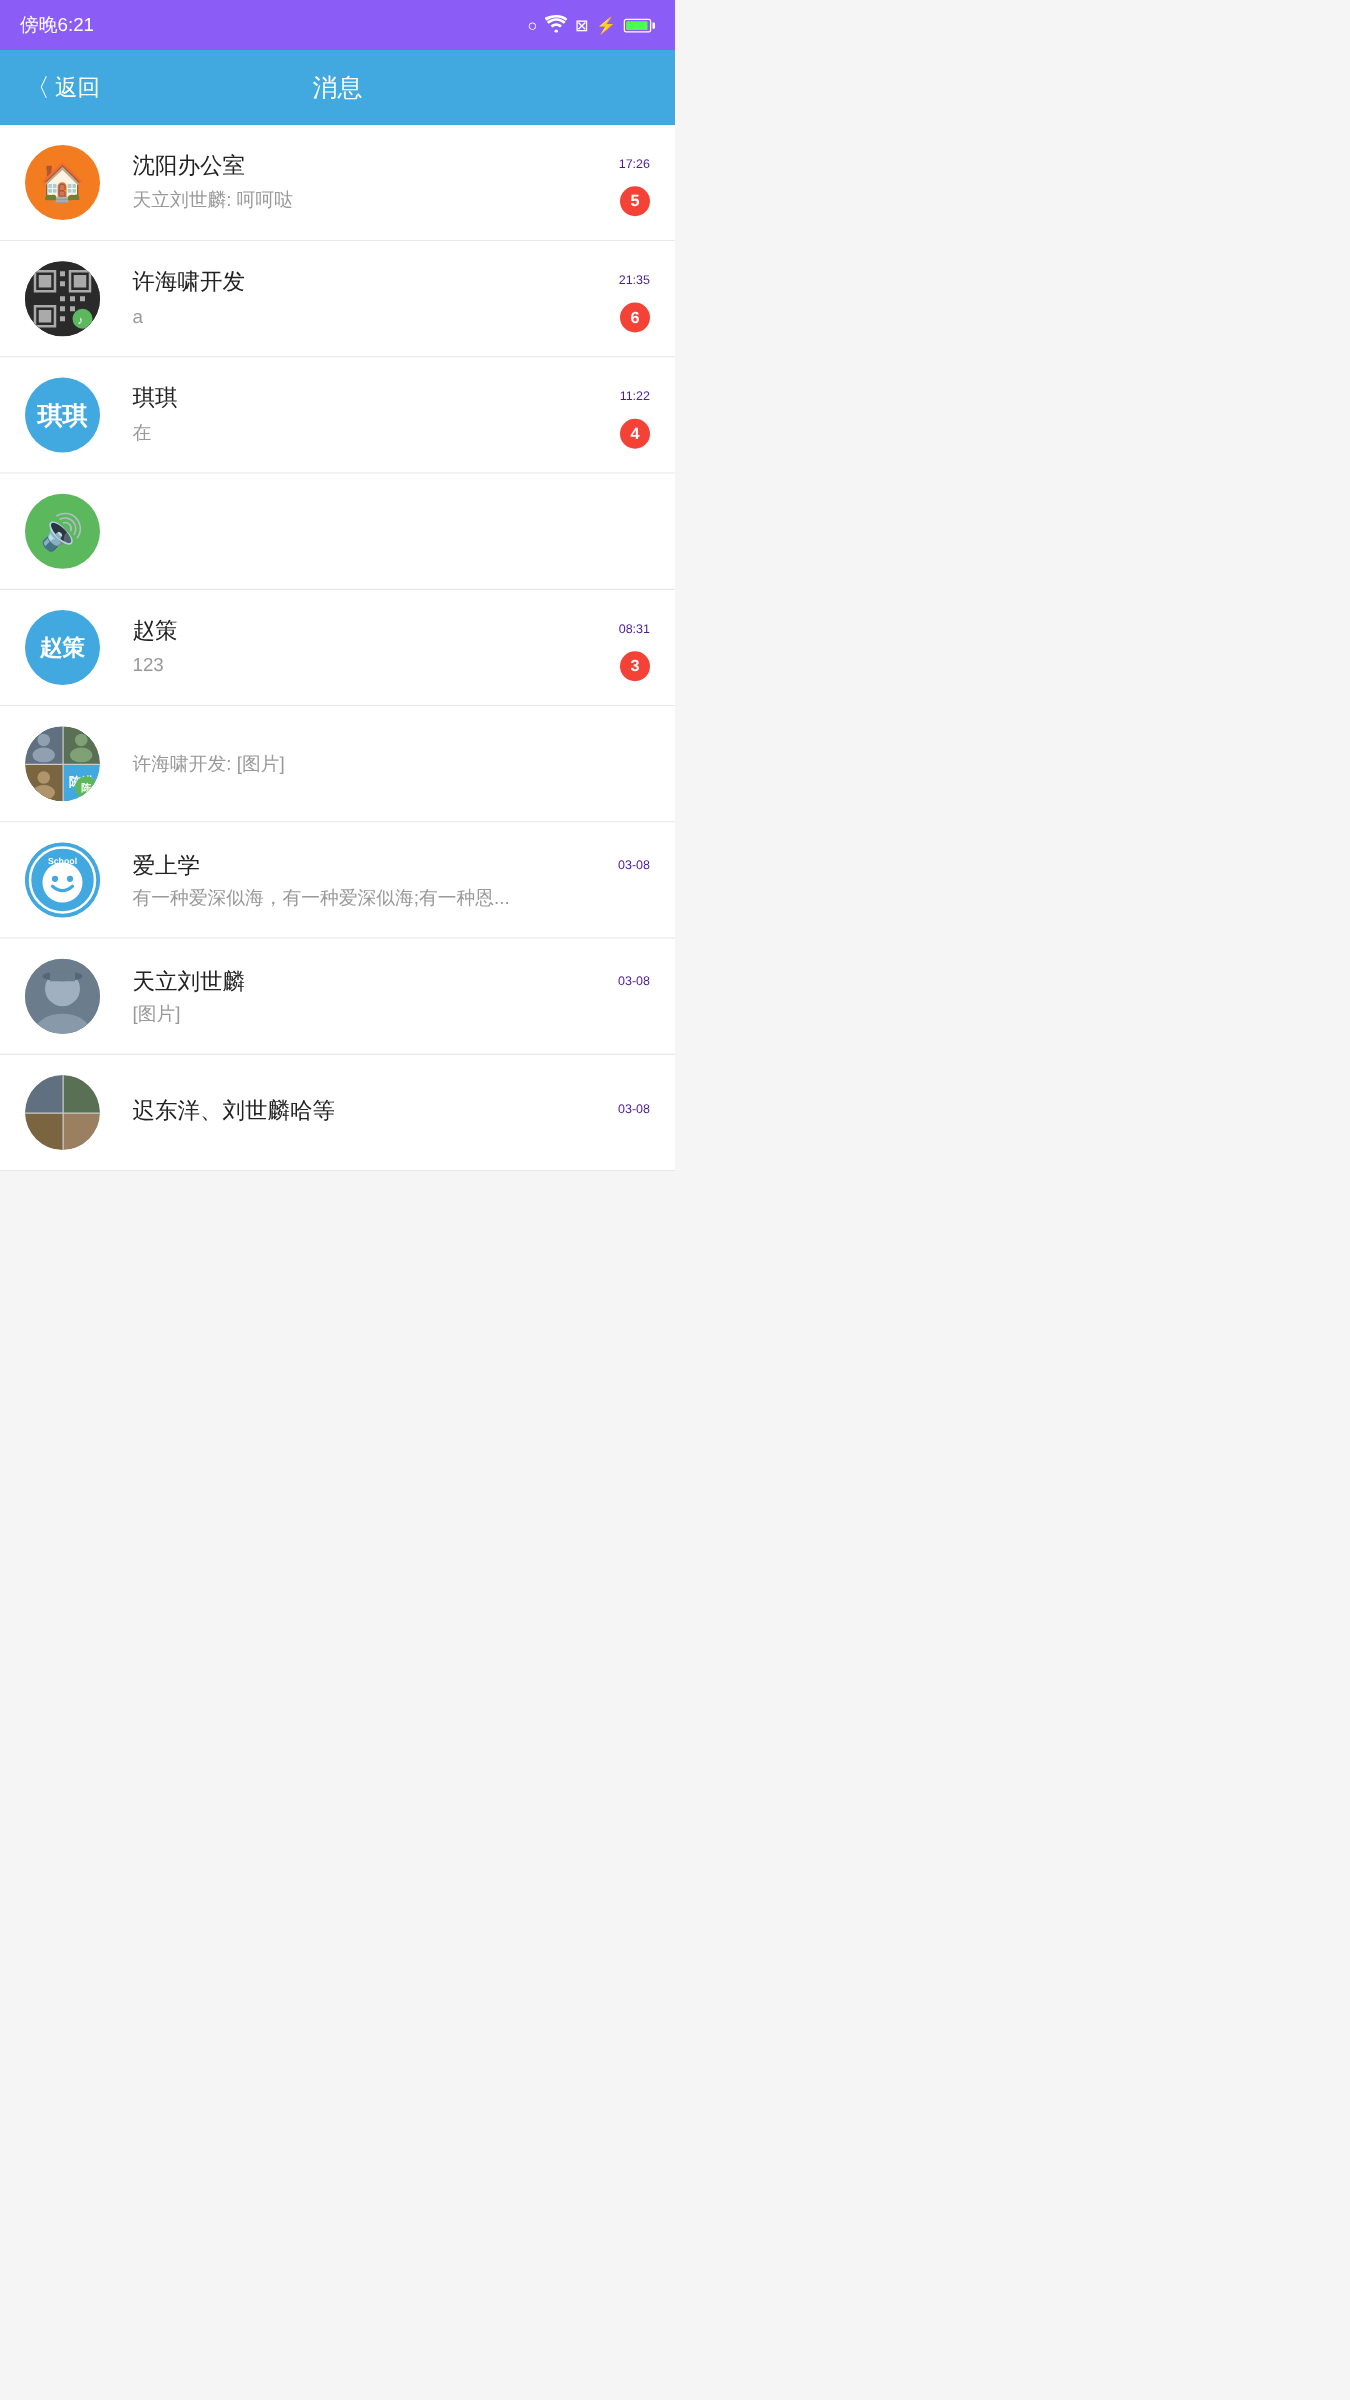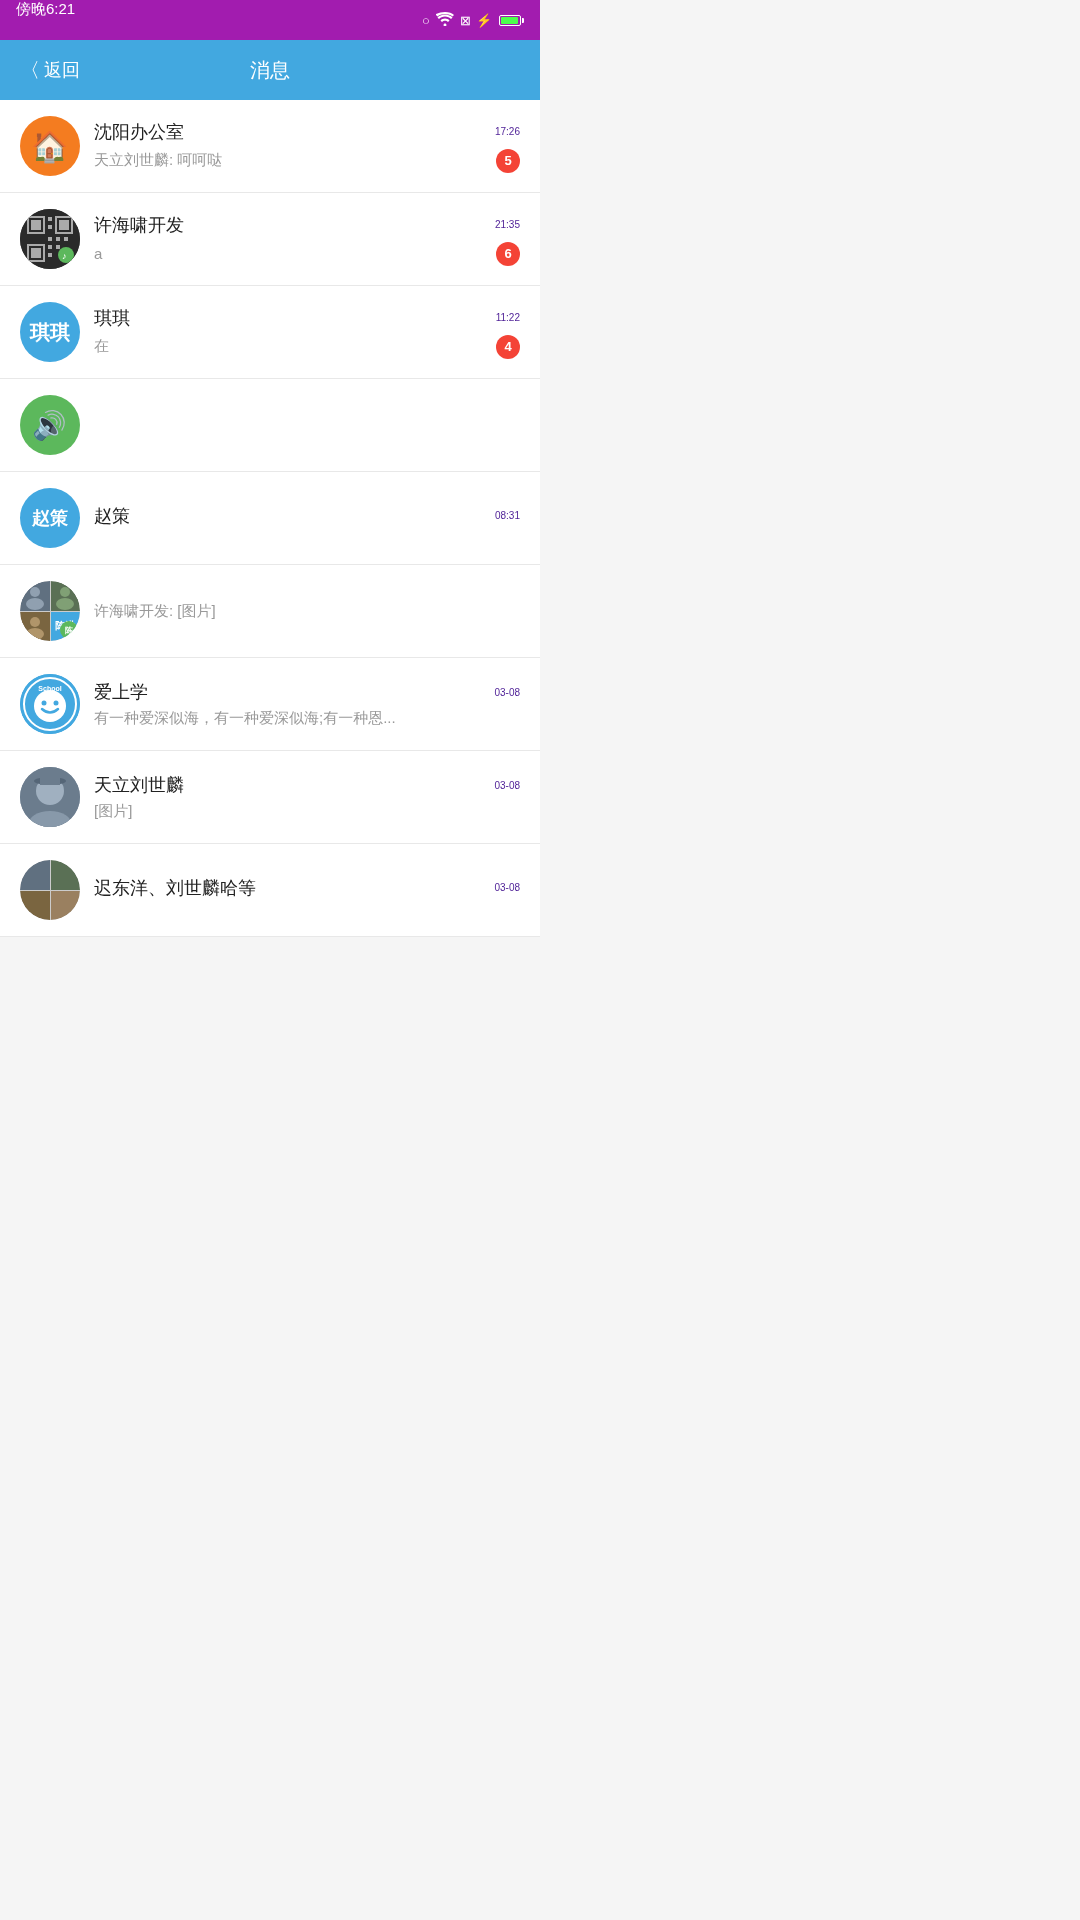--- a/index.html
+++ b/index.html
@@ -7,23 +7,24 @@
     body {
       font-family: -apple-system, "PingFang SC", "Helvetica Neue", Arial, sans-serif;
       background: #f5f5f5;
       width: 540px;
       min-height: 960px;
       overflow-x: hidden;
     }
 
     
     .status-bar {
-      background: #a21caf;
+      background: #8b5cf6;
       height: 40px;
       display: flex;
+      align-items: center;
       justify-content: space-between;
       padding: 0 16px;
     }
     .status-time {
       color: white;
       font-size: 15px;
       font-weight: 500;
     }
     .status-icons {
       display: flex;
@@ -145,21 +146,21 @@
 
     
     .avatar-zhaoce {
       background: #42a8e0;
       font-size: 18px;
     }
 
     
     .message-content {
       flex: 1;
-      margin-left: 14px;
+      margin-left: 26px;
       min-width: 0;
     }
     .message-top {
       display: flex;
       justify-content: space-between;
       align-items: center;
       margin-bottom: 5px;
     }
     .message-name {
       font-size: 18px;
@@ -334,20 +335,24 @@
   </div>
 
   <div class="message-item">
     <div class="avatar avatar-zhaoce">
       <span>赵策</span>
     </div>
     <div class="message-content">
       <div class="message-top">
         <span class="message-name">赵策</span>
         <span class="message-time">08:31</span>
+      </div>
+      <div class="message-bottom">
+        <span class="message-preview">123</span>
+        <span class="badge">3</span>
       </div>
     </div>
   </div>
 
   <div class="message-item">
     <div class="avatar" style="background:#e0e0e0; border-radius:50%; overflow:hidden; padding:0; position:relative;">
       <div style="display:grid; grid-template-columns:1fr 1fr; grid-template-rows:1fr 1fr; width:60px; height:60px; gap:1px; background:#ccc; border-radius:50%; overflow:hidden;">
         <div style="background:#607080; display:flex; align-items:center; justify-content:center;">
           <svg width="28" height="28" viewBox="0 0 28 28">
             <rect width="28" height="28" fill="#607080"></rect>

